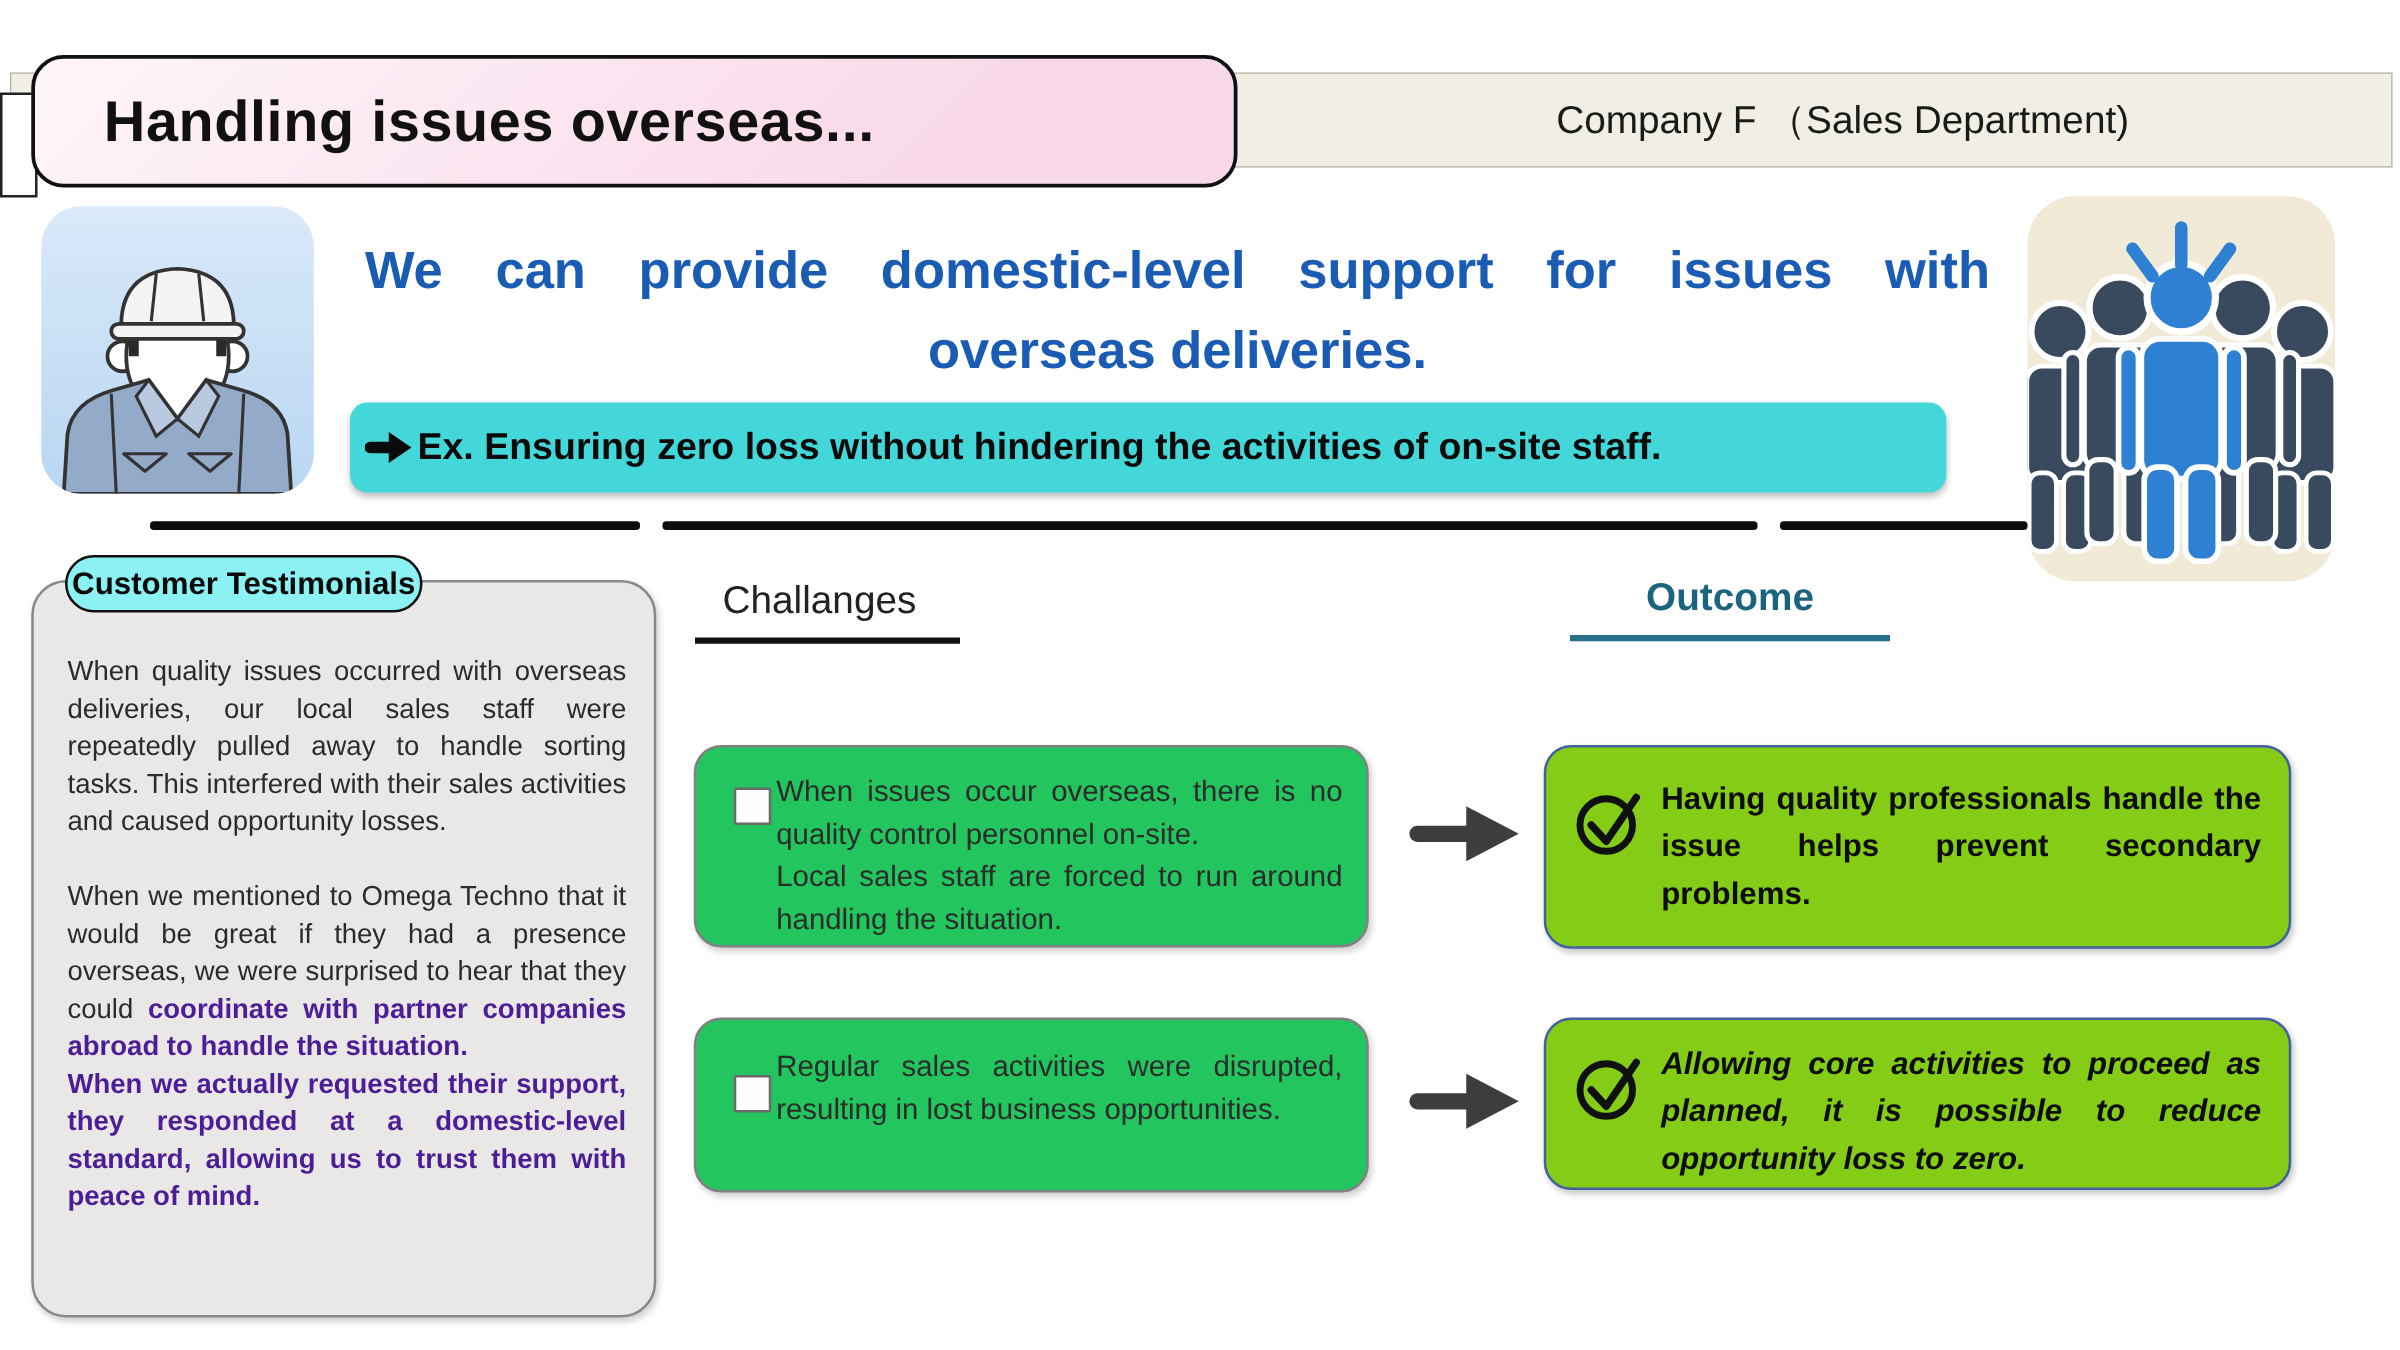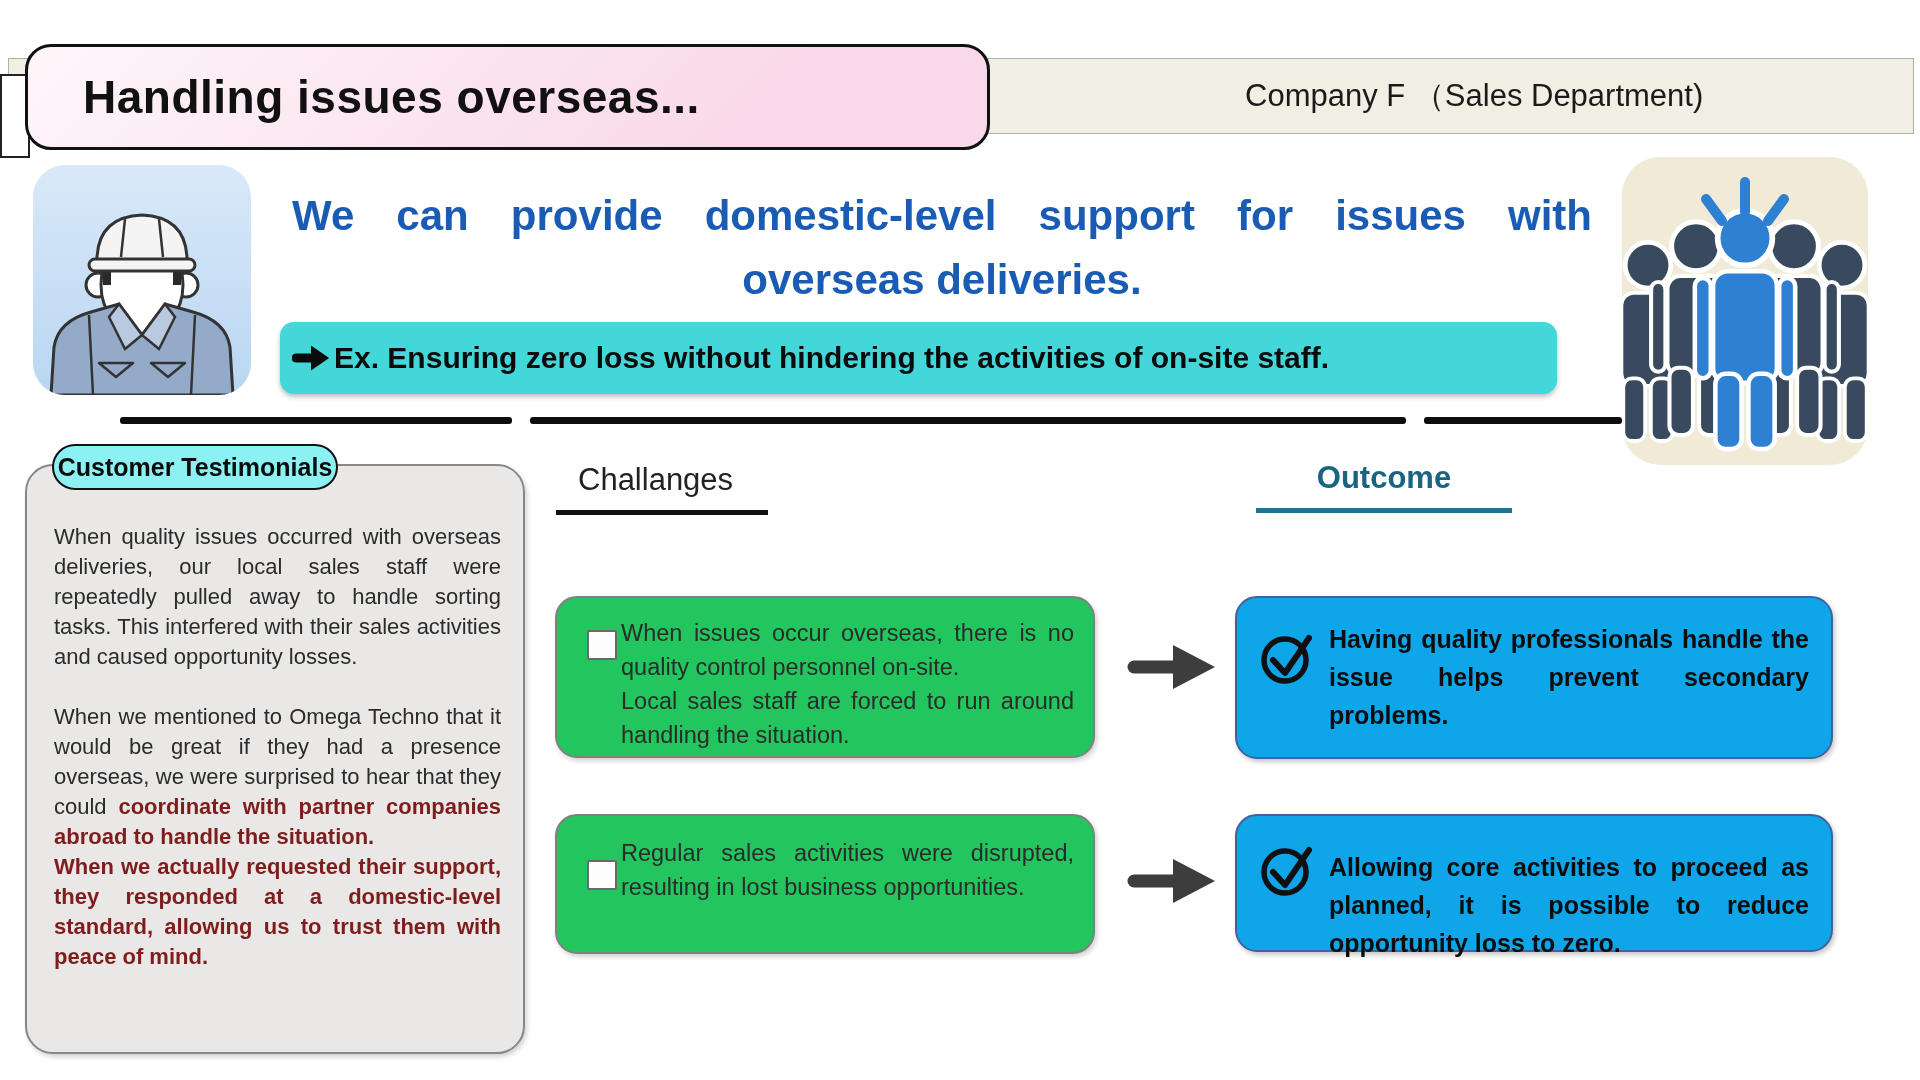--- a/index.html
+++ b/index.html
@@ -43,21 +43,21 @@
   
   .badge { position:absolute; left:52px; top:444px; width:286px; height:46px;
     background:#8bf1f3; border:2px solid #111; border-radius:23px; z-index:2;
     display:flex; align-items:center; justify-content:center;
     font-size:25px; font-weight:bold; color:#0b0b0b; }
   .testimonial-box { position:absolute; left:25px; top:464px; width:500px; height:590px;
     background:#e9e8e7; border:2px solid #888; border-radius:28px;
     padding:56px 22px 20px 27px; box-shadow:2px 3px 5px rgba(0,0,0,0.18); }
   .testimonial-box p { font-size:22px; line-height:30px; color:#2b2b2b; text-align:justify; }
   .testimonial-box .gap { margin-bottom:30px; }
-  .testimonial-box b { color:#7f1d1d; }
+  .testimonial-box b { color:#4c1d95; }
 
   
   .ch-heading { position:absolute; left:578px; top:462px; font-size:31px; color:#222; }
   .ch-underline { position:absolute; left:556px; top:510px; width:212px; height:5px; background:#111; }
   .oc-heading { position:absolute; left:1256px; top:460px; width:256px; text-align:center;
     font-size:31px; font-weight:bold; color:#1a6480; }
   .oc-underline { position:absolute; left:1256px; top:508px; width:256px; height:5px; background:#26708e; }
 
   
   .challenge-card { position:absolute; left:555px; width:540px;
@@ -73,30 +73,30 @@
     font-size:23.5px; line-height:34px; color:#2b2b2b; text-align:justify; }
   .cc1 .challenge-text { top:18px; }
   .cc2 .challenge-text { top:20px; }
 
   
   .flow-arrow { position:absolute; left:1125px; width:92px; height:46px; }
   .fa1 { top:644px; } .fa2 { top:858px; }
 
   
   .outcome-card { position:absolute; left:1235px; width:598px;
-    background:#0ea5e9; border:2px solid #44609f; border-radius:22px;
+    background:#84cc16; border:2px solid #44609f; border-radius:22px;
     box-shadow:2px 3px 5px rgba(0,0,0,0.22); }
   .oc1 { top:596px; height:163px; }
   .oc2 { top:814px; height:138px; }
   .check-ic { position:absolute; left:22px; }
   .oc1 .check-ic { top:30px; } .oc2 .check-ic { top:24px; }
   .outcome-text { position:absolute; left:92px; width:480px;
     font-size:25px; font-weight:bold; line-height:38px; color:#0d0d0d; text-align:justify; }
   .oc1 .outcome-text { top:22px; }
-  .oc2 .outcome-text { top:32px; }
+  .oc2 .outcome-text { top:16px;font-style:italic; }
 </style>
 </head>
 <body>
 
 <div id="slide">
 
   <div class="header-bar"></div>
   <div class="header-notch"></div>
   <div class="title-box">
     <div class="t">Handling issues overseas...</div>

